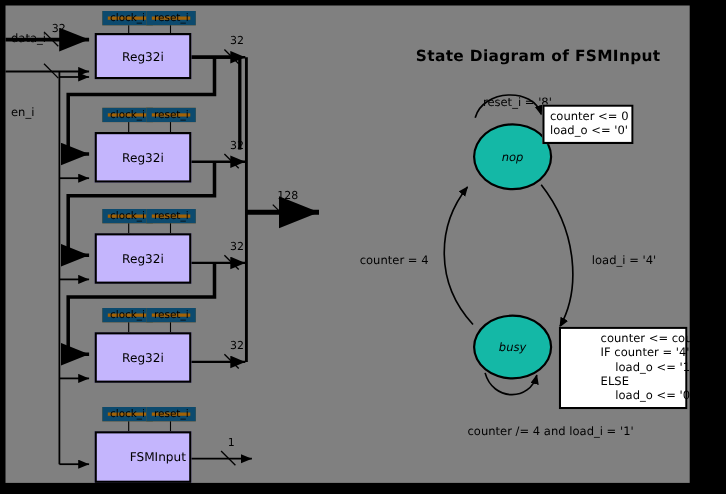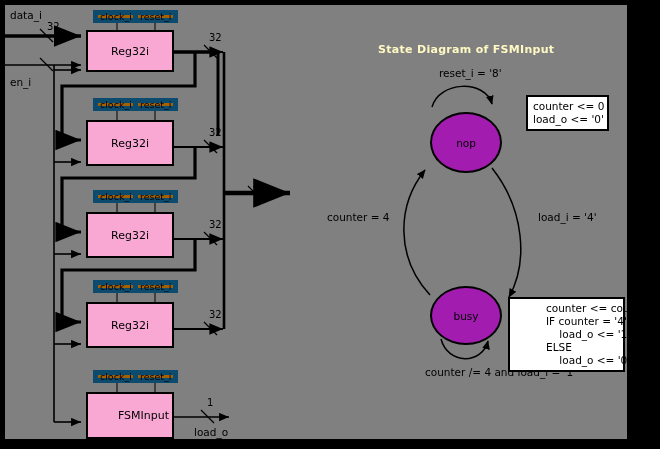--- a/index.html
+++ b/index.html
@@ -1,29 +1,29 @@
 <!DOCTYPE html>
 <html><head>
 <meta charset="utf-8">
 <style>
   html,body{margin:0;padding:0;background:#000;}
   #root{position:relative;width:660px;height:449px;background:#000;overflow:hidden;
         font-family:"DejaVu Sans","Liberation Sans",sans-serif;}
   #canvas{position:absolute;left:5px;top:5px;width:622px;height:434px;background:#808080;}
-  .blk{position:absolute;background:#f9a8d4;border:2px solid #000;box-sizing:border-box;
+  .blk{position:absolute;background:#c4b5fd;border:2px solid #000;box-sizing:border-box;
        display:flex;align-items:center;justify-content:center;font-size:11px;color:#000;}
   .pin{position:absolute;background:#a16207;border:5px solid #0c4a6e;box-sizing:border-box;
        font-size:9.5px;color:#000;display:flex;align-items:center;justify-content:center;
        padding:0 2px;height:13px;white-space:nowrap;}
-  .lbl{position:absolute;font-size:10.5px;color:#000;white-space:nowrap;}
+  .lbl{position:absolute;font-size:10.5px;color:#000;white-space:nowrap;margin-top:20px;}
   .lblw{position:absolute;font-size:10px;color:#000;white-space:nowrap;}
-  .title{position:absolute;font-size:11px;font-weight:bold;color:#fef9c3;white-space:nowrap;
+  .title{position:absolute;font-size:14px;font-weight:bold;color:#000000;white-space:nowrap;
          letter-spacing:.3px;}
-  .state{position:absolute;background:#a21caf;border:2px solid #000;border-radius:50%;
-         display:flex;align-items:center;justify-content:center;font-size:10.5px;color:#000;}
+  .state{position:absolute;background:#14b8a6;border:2px solid #000;border-radius:50%;
+         display:flex;align-items:center;justify-content:center;font-size:10.5px;color:#000;font-style:italic;}
   .abox{position:absolute;background:#fff;border:2px solid #000;box-sizing:border-box;
         font-size:10.5px;color:#000;padding:3px 5px;line-height:13px;white-space:pre;}
   svg{position:absolute;left:0;top:0;overflow:visible;}
 </style>
 </head>
 <body>
 
 <div id="root">
  <div id="canvas">
 
@@ -143,36 +143,36 @@
 
   <div class="lbl" style="left:5px;top:4px;">data_i</div>
   <div class="lblw" style="left:42px;top:16px;">32</div>
   <div class="lbl" style="left:5px;top:71px;">en_i</div>
 
   <div class="lblw" style="left:204px;top:27px;">32</div>
   <div class="lblw" style="left:204px;top:122px;">32</div>
   <div class="lblw" style="left:204px;top:214px;">32</div>
   <div class="lblw" style="left:204px;top:304px;">32</div>
 
-  <div class="lblw" style="left:247px;top:180px;">128</div>
+  <div class="lblw" style="left:247px;top:168px;">128</div>
 
   <div class="lblw" style="left:202px;top:392px;">1</div>
   <div class="lbl" style="left:189px;top:421px;">load_o</div>
 
   <div class="title" style="left:373px;top:38px;">State Diagram of FSMInput</div>
 
   <div class="state" style="left:425px;top:107px;width:68px;height:57px;">nop</div>
   <div class="state" style="left:425px;top:281px;width:68px;height:55px;">busy</div>
 
   <div class="lbl" style="left:434px;top:62px;">reset_i = '8'</div>
   <div class="lbl" style="left:533px;top:206px;">load_i = '4'</div>
   <div class="lbl" style="left:322px;top:206px;">counter = 4</div>
   <div class="lbl" style="left:420px;top:361px;">counter /= 4 and load_i = '1'</div>
 
-  <div class="abox" style="left:521px;top:90px;width:83px;">counter &lt;= 0
+  <div class="abox" style="left:488px;top:90px;width:83px;">counter &lt;= 0
 load_o &lt;= '0'</div>
   <div class="abox" style="left:503px;top:292px;width:117px;padding-left:36px;">counter &lt;= counter + 1
 IF counter = '4' THEN
     load_o &lt;= '1';
 ELSE
     load_o &lt;= '0';</div>
 
  </div>
 </div>
 

